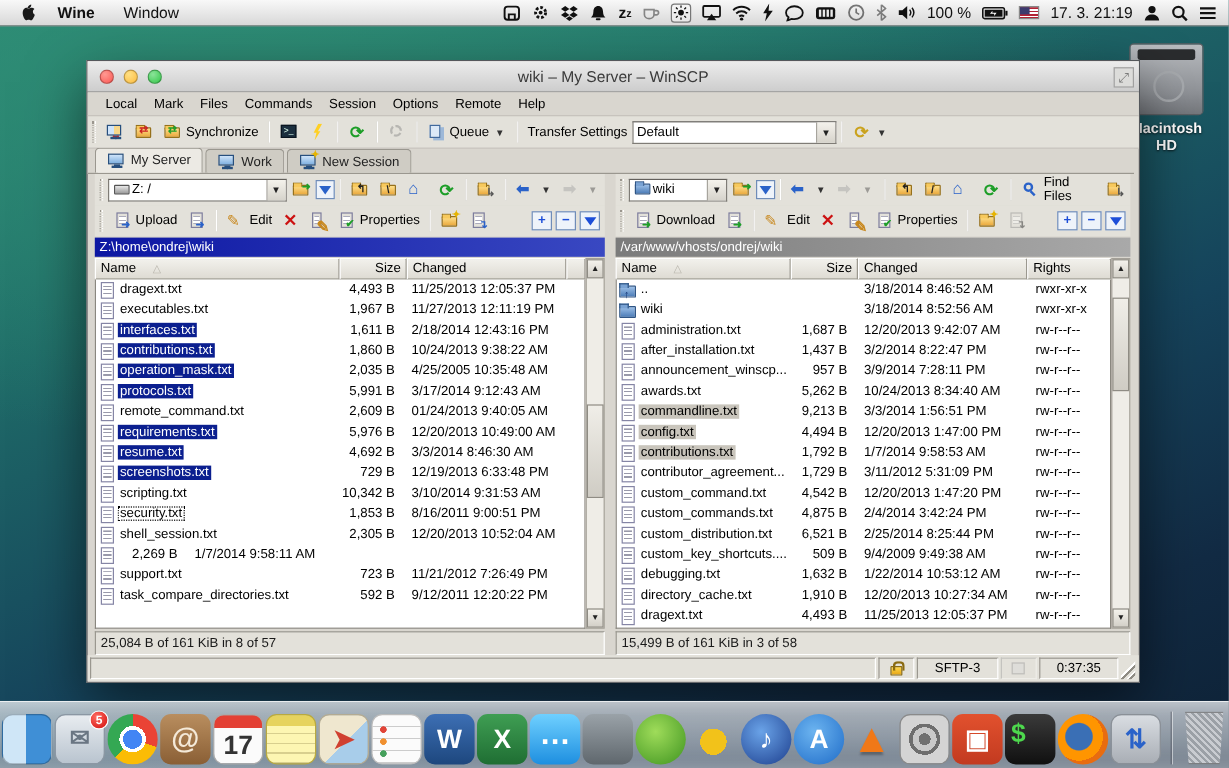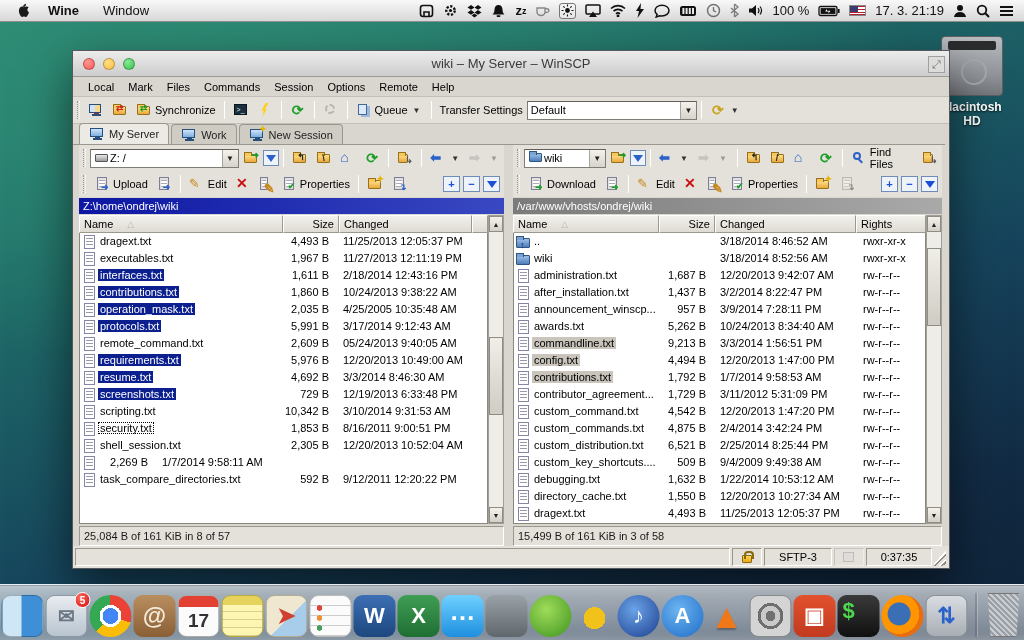--- a/index.html
+++ b/index.html
@@ -184,21 +184,21 @@
   .glyph { font-size:22px; line-height:1; }
   .di-finder { background:linear-gradient(90deg,#cfe6f7 0 48%, #3f8fd6 48%); border:1px solid rgba(0,0,0,.25); }
   .di-mail { background:linear-gradient(#e8ecf0,#b9c4cf); border:1px solid #8b97a3; }
   .di-mail .glyph { font-size:20px; color:#6a7683; }
   .di-chrome { border-radius:50%;
     background:radial-gradient(circle at 50% 50%, #4285f4 0 8px, #fff 8px 11px, transparent 11px),
     conic-gradient(#ea4335 0 30%, #fbbc05 30% 62%, #34a853 62% 100%); }
   .di-contacts { background:linear-gradient(#b98e5f,#8a5f35); color:#f4e9d8; }
   .di-contacts .glyph { font-size:24px; }
   .di-calendar { background:linear-gradient(180deg,#e34034 0 11px,#fbfbfb 11px); color:#333; border:1px solid #aaa; }
-  .di-calendar .glyph { font-size:19px; margin-top:9px; }
+  .di-calendar .glyph { font-size:22px; margin-top:9px; }
   .di-notes { background:linear-gradient(180deg,#e6d35e 0 9px,#fdf6b2 9px); border:1px solid #b9a93e;
     background-image:linear-gradient(180deg,#e6d35e 0 9px,transparent 9px), repeating-linear-gradient(180deg,#fdf6b2 0 7px,#d8cf8e 7px 8px); }
   .di-maps { background:linear-gradient(135deg,#efe7cf 0 55%, #a8cdea 55%); border:1px solid #b3ab93; color:#d04030; }
   .di-reminders { background:#fbfbfb; border:1px solid #bbb;
     background-image:radial-gradient(circle at 9px 12px,#e04438 2.5px,transparent 3px),
       radial-gradient(circle at 9px 22px,#f09030 2.5px,transparent 3px),
       radial-gradient(circle at 9px 32px,#46a05c 2.5px,transparent 3px),
       repeating-linear-gradient(180deg,transparent 0 9px,#ccc 9px 10px); }
   .di-word { background:linear-gradient(#3d6fb4,#1d477e); color:#fff; }
   .di-excel { background:linear-gradient(#3f9e53,#1f6e33); color:#fff; }
@@ -646,21 +646,21 @@
           <span class="fname"><span class="fname-t hlA">protocols.txt</span></span>
           <span class="fsize">5,991 B</span>
           <span class="fchg">3/17/2014  9:12:43 AM</span>
         </div>
         <div class="frow">
           <span class="fic">
             <span class="fi-doc"></span>
           </span>
           <span class="fname"><span class="fname-t">remote_command.txt</span></span>
           <span class="fsize">2,609 B</span>
-          <span class="fchg">05/24/2013  9:40:05 AM</span>
+          <span class="fchg">01/24/2013  9:40:05 AM</span>
         </div>
         <div class="frow">
           <span class="fic">
             <span class="fi-doc"></span>
           </span>
           <span class="fname"><span class="fname-t hlA">requirements.txt</span></span>
           <span class="fsize">5,976 B</span>
           <span class="fchg">12/20/2013  10:49:00 AM</span>
         </div>
         <div class="frow">
@@ -702,20 +702,28 @@
           <span class="fname"><span class="fname-t">shell_session.txt</span></span>
           <span class="fsize">2,305 B</span>
           <span class="fchg">12/20/2013  10:52:04 AM</span>
         </div>
         <div class="frow">
           <span class="fic">
             <span class="fi-doc"></span>
           </span>
           <span class="fsize">2,269 B</span>
           <span class="fchg">1/7/2014  9:58:11 AM</span>
+        </div>
+        <div class="frow">
+          <span class="fic">
+            <span class="fi-doc"></span>
+          </span>
+          <span class="fname"><span class="fname-t">support.txt</span></span>
+          <span class="fsize">723 B</span>
+          <span class="fchg">11/21/2012  7:26:49 PM</span>
         </div>
         <div class="frow">
           <span class="fic">
             <span class="fi-doc"></span>
           </span>
           <span class="fname"><span class="fname-t">task_compare_directories.txt</span></span>
           <span class="fsize">592 B</span>
           <span class="fchg">9/12/2011  12:20:22 PM</span>
         </div>
       </div>
@@ -997,21 +1005,21 @@
           <span class="fname"><span class="fname-t">debugging.txt</span></span>
           <span class="fsize">1,632 B</span>
           <span class="fchg">1/22/2014 10:53:12 AM</span>
           <span class="frights">rw-r--r--</span>
         </div>
         <div class="frow">
           <span class="fic">
             <span class="fi-doc"></span>
           </span>
           <span class="fname"><span class="fname-t">directory_cache.txt</span></span>
-          <span class="fsize">1,550 B</span>
+          <span class="fsize">1,910 B</span>
           <span class="fchg">12/20/2013 10:27:34 AM</span>
           <span class="frights">rw-r--r--</span>
         </div>
         <div class="frow">
           <span class="fic">
             <span class="fi-doc"></span>
           </span>
           <span class="fname"><span class="fname-t">dragext.txt</span></span>
           <span class="fsize">4,493 B</span>
           <span class="fchg">11/25/2013 12:05:37 PM</span>

